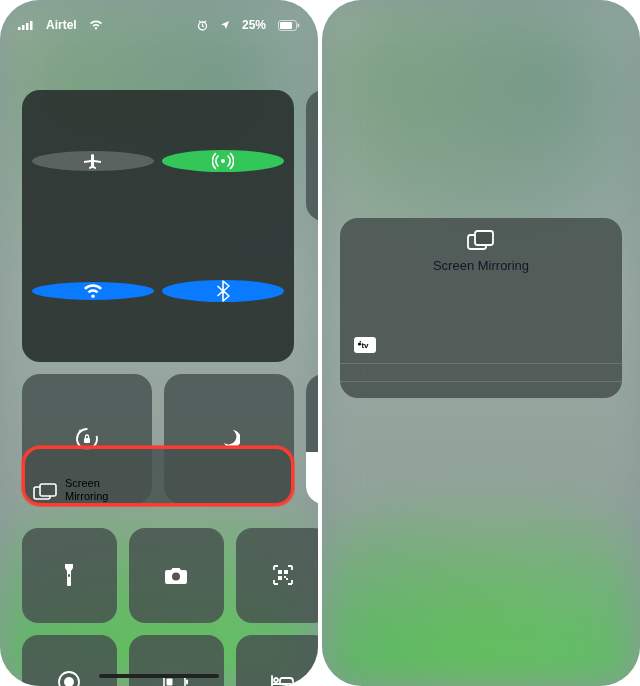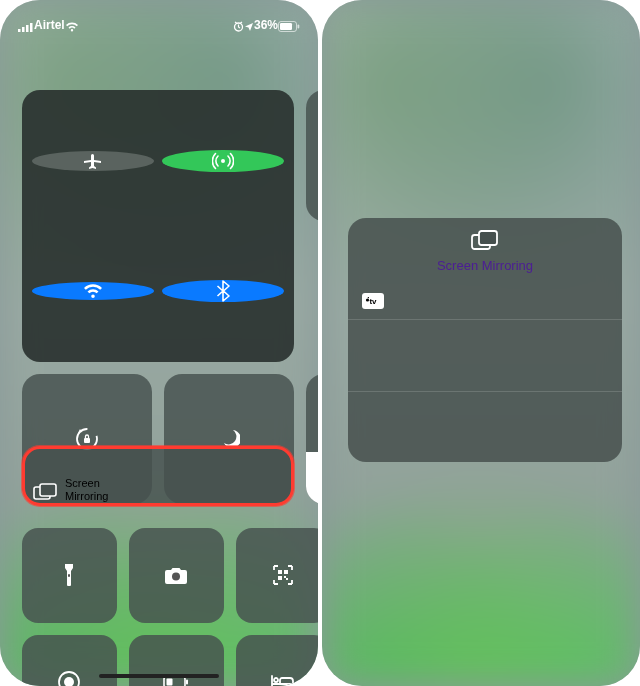--- a/index.html
+++ b/index.html
@@ -27,21 +27,21 @@
       radial-gradient(circle at 80% 98%, rgba(60,210,80,0.6) 0%, transparent 25%),
       linear-gradient(#a5b5b0, #8a9a92);
     filter: blur(18px);
   }
   .status-bar {
     position: relative;
     display: flex; justify-content: space-between; align-items: center;
     padding: 10px 18px 0; height: 40px;
     color: #fff; font-size: 12px; font-weight: 600;
   }
-  .status-left, .status-right { display:flex; align-items:flex-end; gap:0; }
+  .status-left, .status-right { display:flex; align-items:center; gap:12px; }
   .cc {
     position: relative;
     padding: 50px 22px 0;
     display: grid; grid-template-columns: 1fr 1fr; gap: 12px;
   }
   .tile {
     background: rgba(70,80,78,0.82);
     border-radius: 18px;
     display:flex; align-items:center; justify-content:center;
     color:#fff;
@@ -81,29 +81,29 @@
   }
   .sm-text { display:flex; flex-direction:column; font-size:11px; line-height:1.2;}
   .grid3 { display:grid; grid-template-columns:repeat(4,1fr); gap:12px; grid-column:1 / -1;}
   .grid3b { display:grid; grid-template-columns:repeat(4,1fr); gap:12px; grid-column:1 / -1;}
   .btn-sq { aspect-ratio:1/1; background: rgba(70,80,78,0.82); border-radius:16px;
     display:flex; align-items:center; justify-content:center;}
   .home-ind { position:absolute; bottom:8px; left:50%; transform:translateX(-50%);
     width:120px; height:4px; background:#222; border-radius:3px;}
   
   .sm-panel {
-    position:absolute; top:218px; left:26px; right:18px;
+    position:absolute; top:218px; left:18px; right:18px;
     background: rgba(70,80,78,0.85); border-radius:18px;
-    height:244px; color:#4c1d95;
+    height:180px; color:#0f172a;
     display:flex; flex-direction:column;
   }
   .sm-head { display:flex; flex-direction:column; align-items:center; gap:6px; padding:12px 0 10px;}
   .sm-head-title{ font-size:13px; font-weight:500;}
   .sm-row { display:flex; align-items:center; gap:10px; padding:10px 14px; border-bottom:1px solid rgba(255,255,255,0.15);}
-  .sm-badge { width:22px; height:16px; background:#fff; border-radius:3px; display:flex;align-items:center;justify-content:center;}
+  .sm-badge { width:22px; height:16px; background:#fff; border-radius:3px; display:flex;align-items:center;justify-content:center;margin-top:44px;}
   .sm-dev { font-size:13px; }
   .sm-empty { flex:1; border-bottom:1px solid rgba(255,255,255,0.15);}
   .sm-empty:last-child{border:none;}
   svg { display:block; }
 </style>
 </head>
 <body>
 
 <div class="phone">
   <div class="bg-blur"></div>
@@ -123,21 +123,21 @@
     </div>
     <div class="status-right">
       <svg width="11" height="11" viewBox="0 0 11 11">
           <circle cx="5.5" cy="6" r="4" fill="none" stroke="#fff" stroke-width="1.3"></circle>
           <path d="M5.5 3.5v2.5l1.5 1" stroke="#fff" stroke-width="1.2" fill="none"></path>
           <path d="M2 1l1.5 1M9 1l-1.5 1" stroke="#fff" stroke-width="1.3"></path>
         </svg>
       <svg width="10" height="10" viewBox="0 0 10 10">
           <path d="M9 1L1 4.5l3.5 1L6 9z" fill="#fff"></path>
         </svg>
-      <span>36%</span>
+      <span>25%</span>
       <svg width="22" height="11" viewBox="0 0 22 11">
           <rect x="0.5" y="0.5" width="18" height="10" rx="2.5" fill="none" stroke="#fff" opacity="0.6"></rect>
           <rect x="2" y="2" width="12" height="7" rx="1.2" fill="#fff"></rect>
           <rect x="19.5" y="3.5" width="1.8" height="4" rx="0.9" fill="#fff" opacity="0.7"></rect>
         </svg>
     </div>
   </div>
 
   <div class="cc">
 

